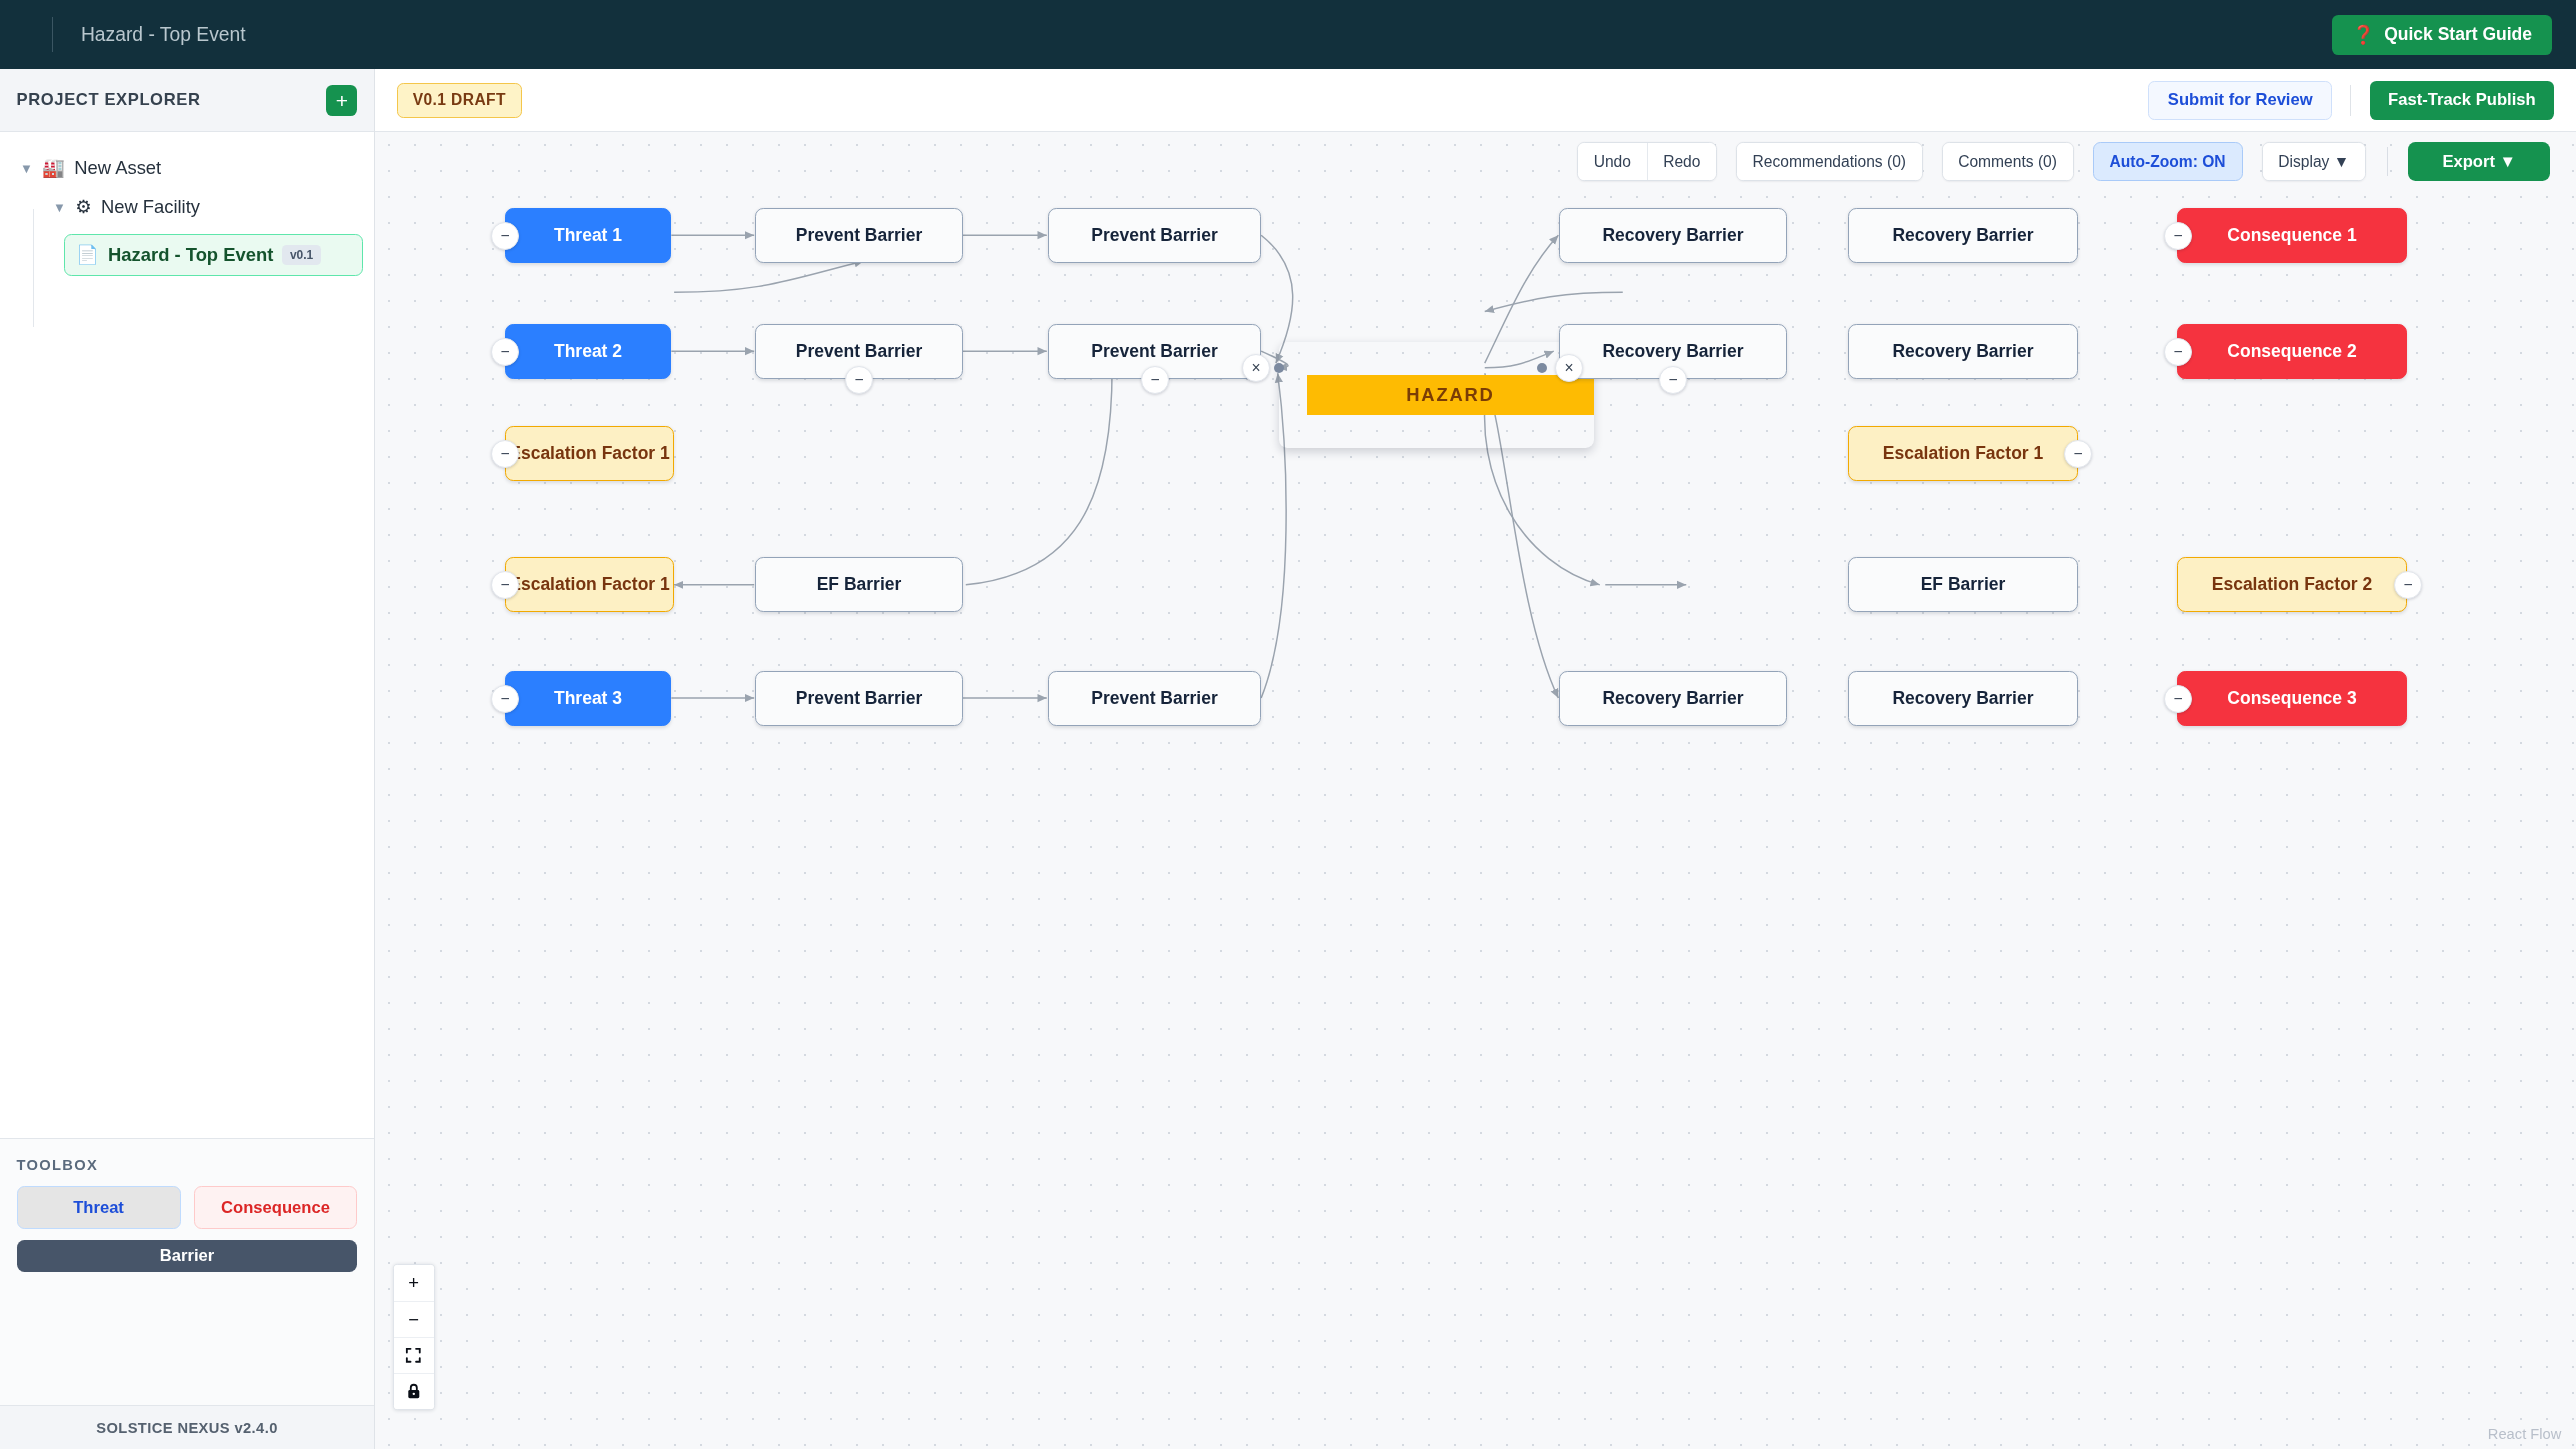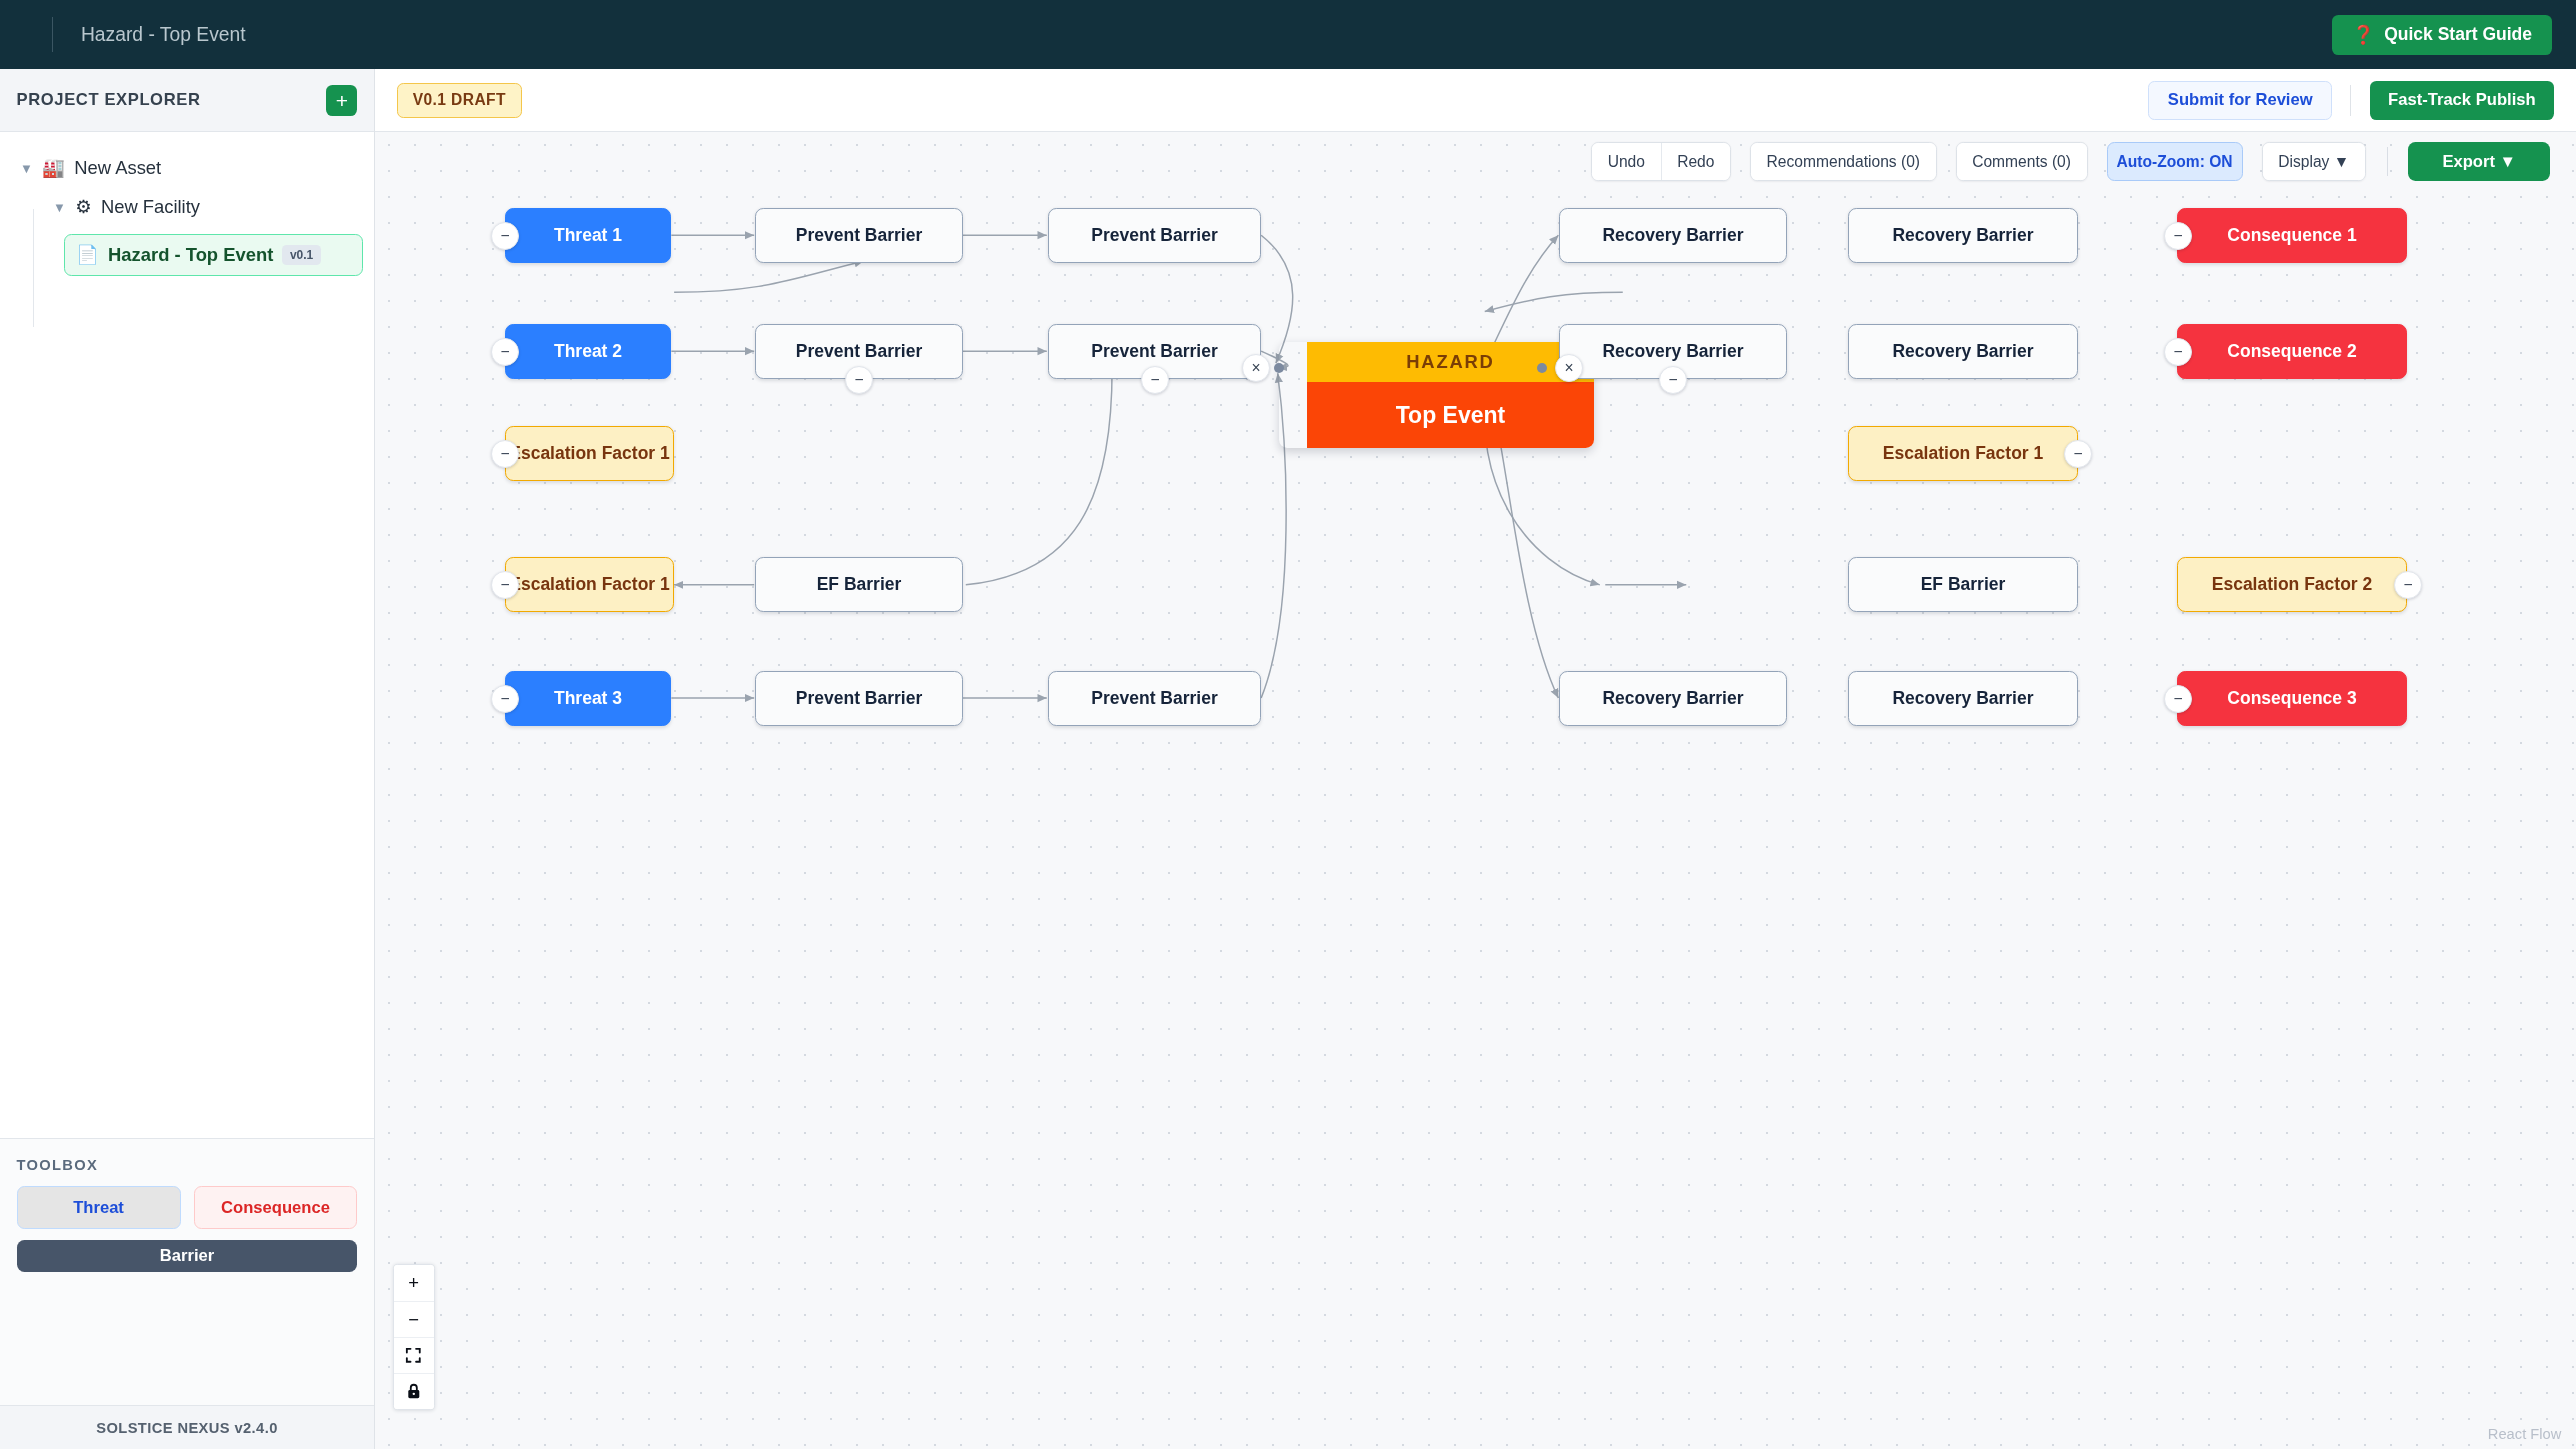--- a/index.html
+++ b/index.html
@@ -169,21 +169,21 @@
   .cc-btn {
     height: 37px; padding: 0 15.6px; border: none; background: #fff;
     font-size: 15.6px; color: #334155; cursor: pointer;
     font-family: "Liberation Sans", sans-serif;
     display: flex; align-items: center;
   }
   .cc-group .cc-btn + .cc-btn { border-left: 0.9px solid #e5e9ee; }
   #autozoom-btn {
     background: #dbeafe; color: #1d4ed8; font-weight: 700;
     border: 0.9px solid #a9caf8; border-radius: 7.4px; margin-right: 11px;
-    height: 39px; padding: 0 9px; cursor: pointer; font-size: 15.6px;
+    height: 39px; padding: 0 16px; cursor: pointer; font-size: 15.6px;
     font-family: "Liberation Sans", sans-serif;
   }
   #cc-divider { width: 0.9px; height: 29px; background: #d9dee5; margin: 0 13px 0 1.8px; }
   #export-btn {
     background: #15924f; color: #fff; border: none; border-radius: 7.4px;
     height: 39px; padding: 0 34px; font-size: 16.6px; font-weight: 700;
     cursor: pointer; font-family: "Liberation Sans", sans-serif;
   }
 
   
@@ -408,21 +408,20 @@
   <div class="node node-escalation" style="left:129px; top:294px; width:169px; height:55px;">Escalation Factor 1</div>
   <div class="handle-btn" style="left:115px; top:308px;">−</div>
 
   <div class="node node-escalation" style="left:129px; top:425px; width:169px; height:55px;">Escalation Factor 1</div>
   <div class="handle-btn" style="left:115px; top:439px;">−</div>
 
   <div class="node node-barrier" style="left:379px; top:425px; width:208px; height:55px;">EF Barrier</div>
 
   <div class="node node-topevent" style="left:903px; top:210px; width:315px; height:106px;padding-left:28px;">
     <div class="te-head">HAZARD</div>
-    <div class="te-body">Top Event</div>
   </div>
   <div class="handle-dot" style="left:898px; top:231px;"></div>
   <div class="handle-dot" style="left:1161px; top:231px;"></div>
   <div class="handle-btn" style="left:866px; top:222px;">×</div>
   <div class="handle-btn" style="left:1179px; top:222px;">×</div>
 
   <div class="node node-barrier" style="left:1183px; top:76px; width:228px; height:55px;">Recovery Barrier</div>
   <div class="node node-barrier" style="left:1472px; top:76px; width:230px; height:55px;">Recovery Barrier</div>
 
   <div class="node node-barrier" style="left:1183px; top:192px; width:228px; height:55px;">Recovery Barrier</div>

